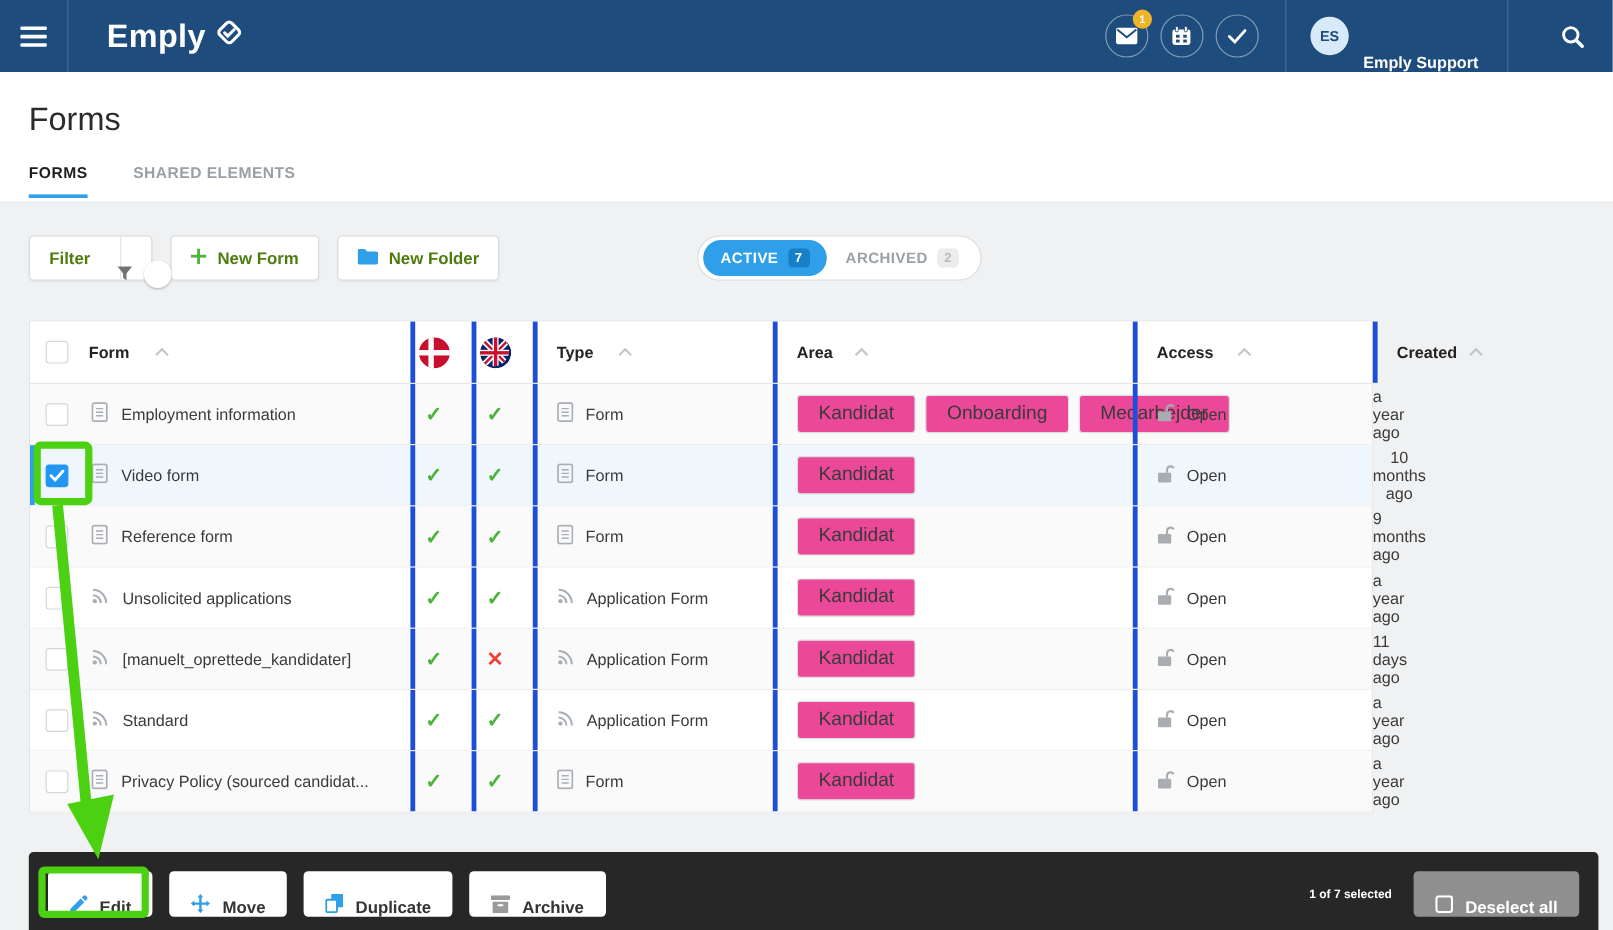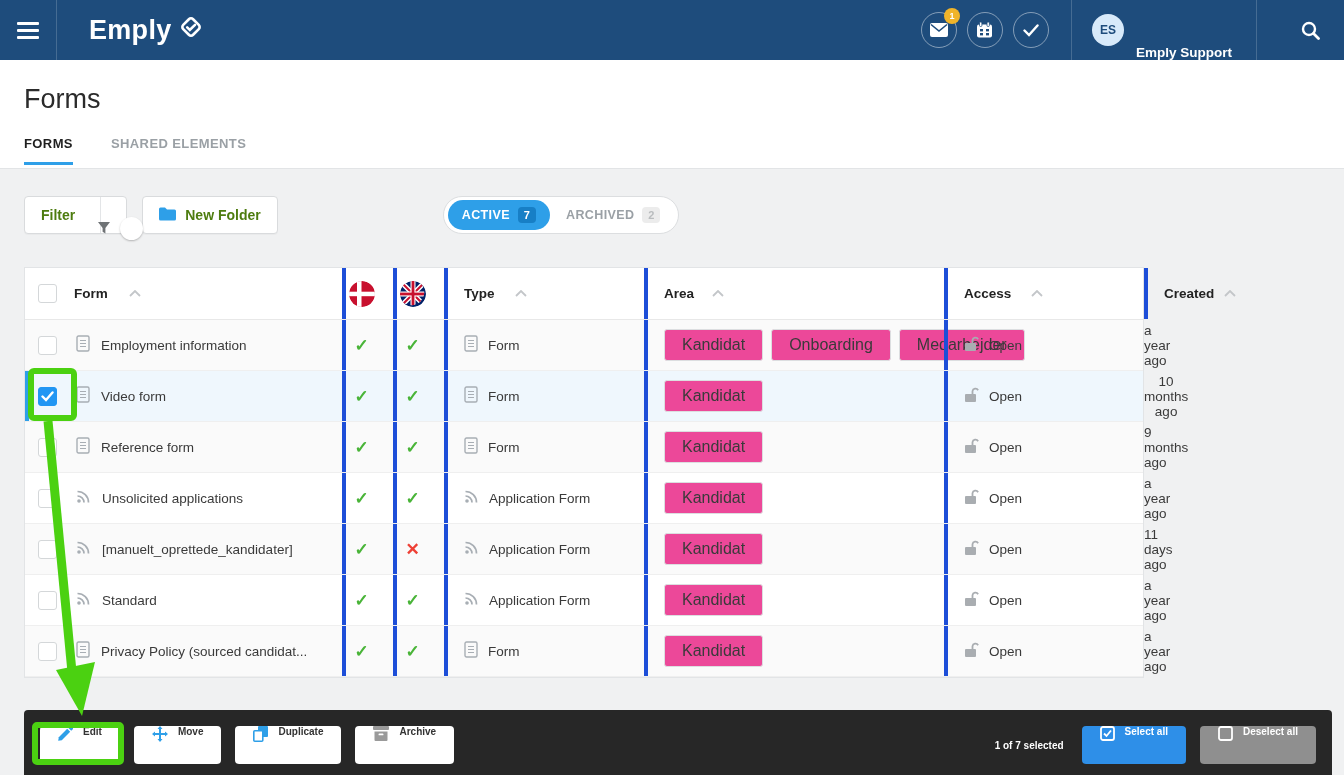--- a/index.html
+++ b/index.html
@@ -65,21 +65,21 @@
   .cb.checked { background:#2196f3; border-color:#2196f3; }
   .sort { margin-left:10px; display:inline-flex; }
   .ck { font-size:17px; font-weight:bold; }
   .green { color:#49b438; }
   .red { color:#ee4035; }
   .tag { border:1px solid #dcdee0; border-radius:3px; background:#ec4899; padding:6px 17px; font-size:16px; color:#3a3a3a; white-space:nowrap; }
   .flag { width:26px; height:26px; border-radius:50%; overflow:hidden; }
 
   
   .action-bar { position:absolute; left:24px; top:710px; width:1308px; height:70px; background:#272727; border-radius:4px 4px 0 0; display:flex; align-items:center; padding:0 16px; gap:14px; z-index:10; }
-  .abtn { background:#fff; border:none; border-radius:4px; height:38px; padding:0 18px; display:flex; align-items:flex-start; gap:10px; font-size:10px; font-weight:bold; color:#333; font-family:inherit; cursor:pointer; }
+  .abtn { background:#fff; border:none; border-radius:4px; height:38px; padding:0 18px; display:flex; align-items:flex-end; gap:10px; font-size:14px; font-weight:bold; color:#333; font-family:inherit; cursor:pointer; }
   .sel-text { color:#fff; font-size:10px; font-weight:bold; margin-left:auto; margin-right:4px; }
   .abtn.blue { background:#2e8fe8; color:#fff; }
   .abtn.gray { background:#8f8f8f; color:#fff; }
 
   
   .annot { position:absolute; top:0; left:0; pointer-events:none; z-index:50; }
 </style>
 </head>
 <body>
 
@@ -158,20 +158,29 @@
           <span class="knob"></span>
           <span class="funnel">
             <svg width="14" height="14" viewBox="0 0 14 14">
                 <path d="M1 1 h12 l-4.6 6 v5.5 l-2.8 -1.8 v-3.7 z" fill="#6f7376"></path>
               </svg>
           </span>
         </span>
       </span>
     </div>
 
+    <div class="btn-white mr15">
+      <span>
+        <svg width="13" height="13" viewBox="0 0 13 13">
+            <rect x="5.3" y="0" width="2.4" height="13" fill="#52b43c"></rect>
+            <rect x="0" y="5.3" width="13" height="2.4" fill="#52b43c"></rect>
+          </svg>
+      </span>
+      <span>New Form</span>
+    </div>
 
     <div class="btn-white">
       <span>
         <svg width="17" height="14" viewBox="0 0 17 14">
             <path d="M0 2 a1.5 1.5 0 0 1 1.5 -1.5 h4.5 l2 2 h7.5 a1.5 1.5 0 0 1 1.5 1.5 v8 a1.5 1.5 0 0 1 -1.5 1.5 h-14 a1.5 1.5 0 0 1 -1.5 -1.5 z" fill="#2e9fe8"></path>
           </svg>
       </span>
       <span>New Folder</span>
     </div>
 
@@ -571,27 +580,20 @@
     <span><svg width="16" height="15" viewBox="0 0 16 15">
           <rect x="0" y="0" width="16" height="4" rx="1" fill="#9a9a9a"></rect>
           <path d="M1.5 5.5 H14.5 V14 a1 1 0 0 1 -1 1 H2.5 a1 1 0 0 1 -1 -1 Z" fill="#9a9a9a"></path>
           <rect x="5.5" y="7.5" width="5" height="1.8" rx="0.9" fill="#fff"></rect>
         </svg></span>
     <span>Archive</span>
   </button>
 
   <span class="sel-text">1 of 7 selected</span>
 
-  <button class="abtn blue">
-    <span><svg width="15" height="15" viewBox="0 0 15 15">
-          <rect x="1" y="1" width="13" height="13" rx="2" fill="none" stroke="#fff" stroke-width="1.8"></rect>
-          <path d="M4 7.5 L6.5 10 L11 4.5" stroke="#fff" stroke-width="1.8" fill="none"></path>
-        </svg></span>
-    <span>Select all</span>
-  </button>
   <button class="abtn gray">
     <span><svg width="15" height="15" viewBox="0 0 15 15">
           <rect x="1" y="1" width="13" height="13" rx="2" fill="none" stroke="#fff" stroke-width="1.8"></rect>
         </svg></span>
     <span>Deselect all</span>
   </button>
 </div>
 
 <svg class="annot" width="1344" height="775" viewBox="0 0 1344 775">
   <rect x="31" y="371" width="43" height="47" rx="3" fill="none" stroke="#4bd111" stroke-width="6"></rect>

